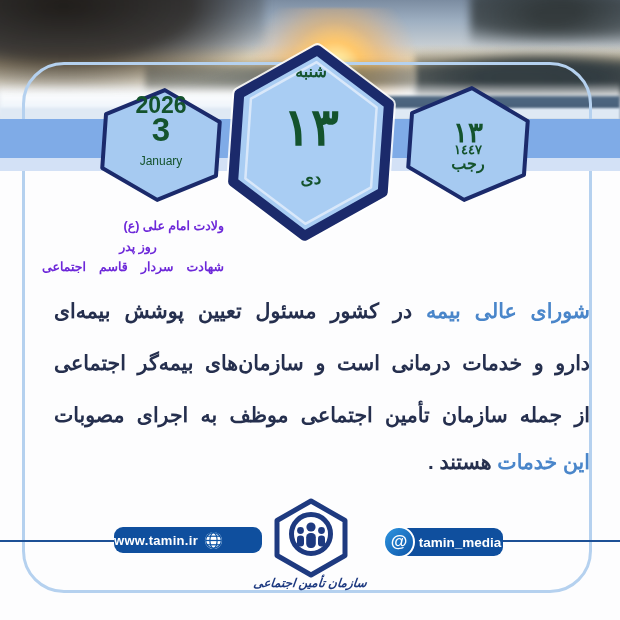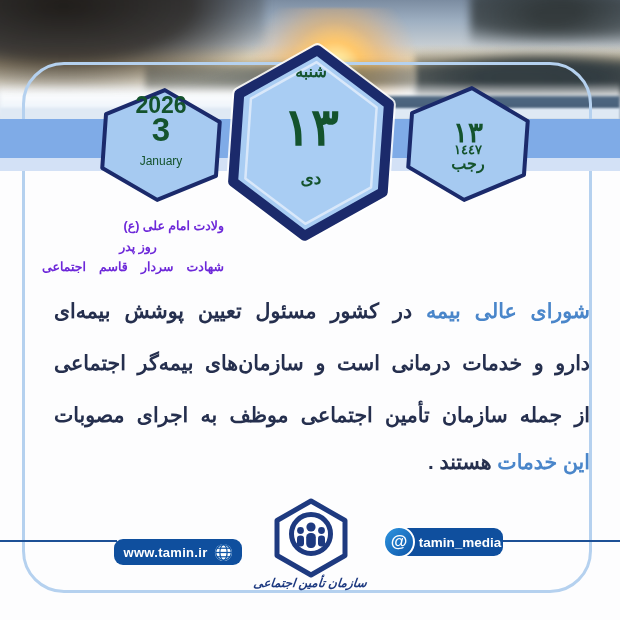--- a/index.html
+++ b/index.html
@@ -73,22 +73,22 @@
   .body-line.last{line-height:42px;text-align:right;text-align-last:right;}
   .hl{color:#4a86ca;}
 
   
   .foot-line{position:absolute;top:540px;height:2px;background:#1d5096;z-index:3;}
   .foot-line.left{left:0;width:117px;}
   .foot-line.right{left:503px;width:117px;}
 
   .pill{position:absolute;z-index:4;background:#0f4f9e;border-radius:9px;color:#ffffff;
     display:flex;align-items:center;box-sizing:border-box;cursor:pointer;}
-  .pill-web{left:114px;top:527px;width:128px;height:26px;justify-content:center;gap:6px;
-    font-size:13px;font-weight:700;letter-spacing:.3px;margin-top:12px;}
+  .pill-web{left:114px;top:527px;width:148px;height:26px;gap:6px;
+    font-size:13px;font-weight:700;letter-spacing:.3px;}
   .pill-social{left:399px;top:528px;width:104px;height:28px;justify-content:center;
     padding-left:18px;font-size:13.5px;font-weight:600;}
   .at-circle{position:absolute;left:383px;top:526px;width:32px;height:32px;border-radius:50%;
     z-index:5;display:flex;align-items:center;justify-content:center;color:#fff;
     font-size:17px;font-weight:700;border:2px solid #ffffff;box-sizing:border-box;
     background:linear-gradient(135deg,#2e95e0,#0d55a8);}
   .globe{width:19px;height:19px;flex:0 0 auto;}
 
   .logo{position:absolute;left:272px;top:497px;width:78px;height:82px;z-index:4;}
   .logo-caption{position:absolute;left:230px;top:576px;width:160px;z-index:4;text-align:center;

